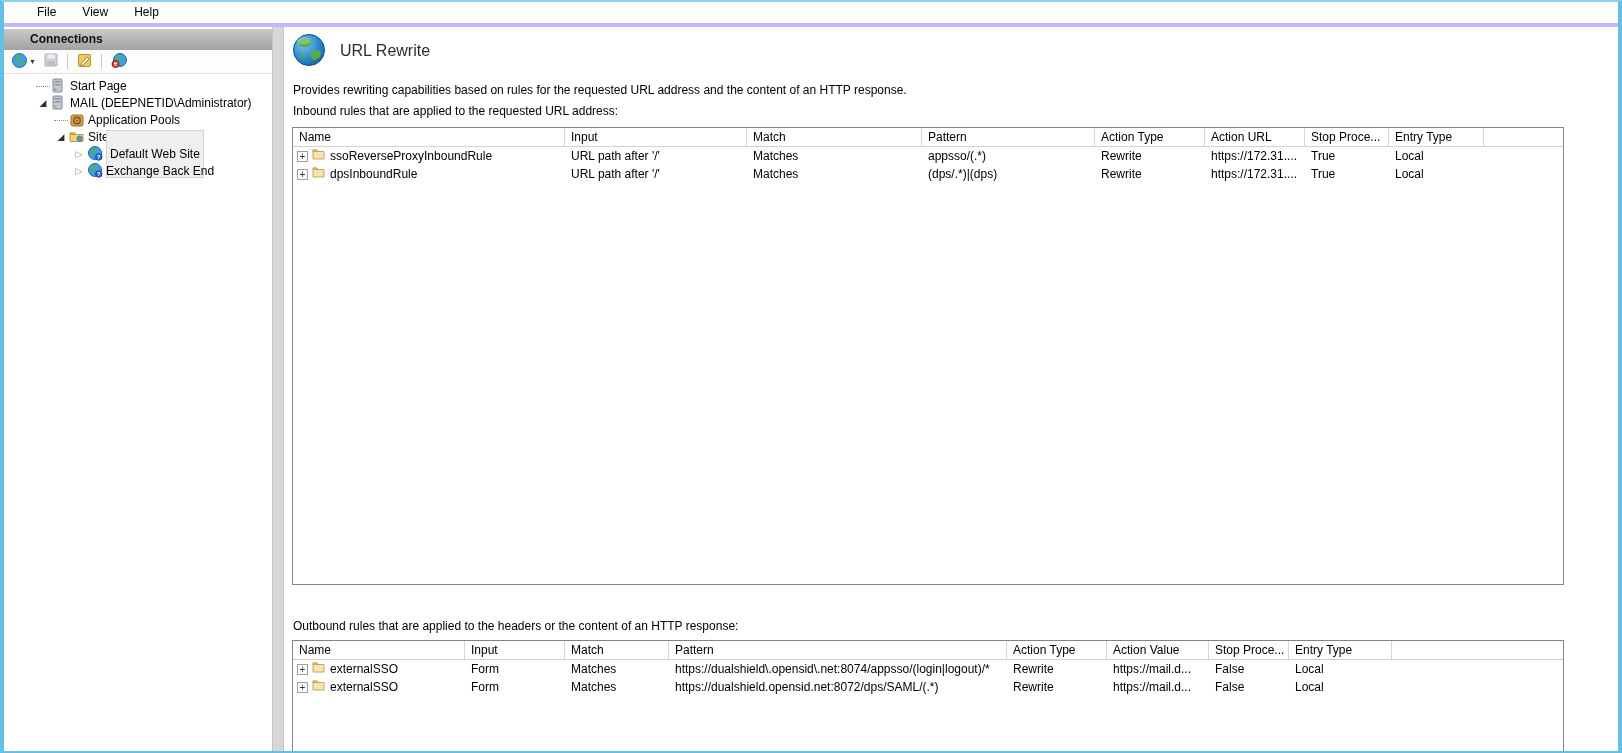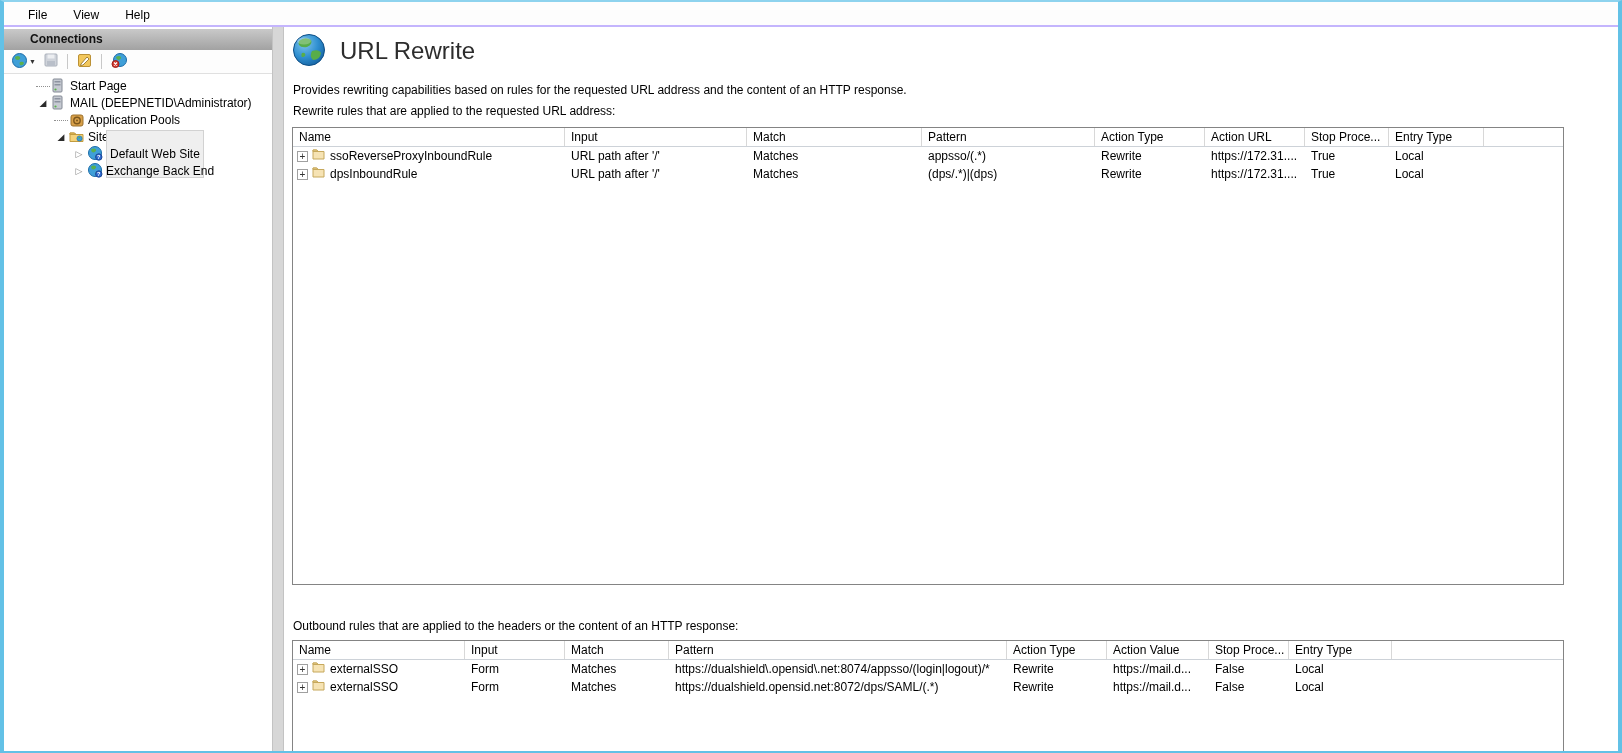--- a/index.html
+++ b/index.html
@@ -5,21 +5,21 @@
   * { margin:0; padding:0; box-sizing:border-box; }
   html,body { background:#fff; }
   body { font-family:"Liberation Sans","DejaVu Sans",sans-serif; font-size:12px; color:#000; }
   .window {
     position:relative; width:1622px; height:753px; overflow:hidden; background:#fff;
     border-left:4px solid #63c1e6; border-right:4px solid #63c1e6;
     border-top:2px solid #8ed3ee; border-bottom:2px solid #63c1e6;
   }
   
   .menubar { position:absolute; left:0; top:0; width:100%; height:25px; background:#fdfdfd;
-             border-bottom:2px solid #c4b5fd; display:flex; align-items:flex-end; padding-left:11px; }
+             border-bottom:4px solid #c4b5fd; display:flex; align-items:flex-start; padding-left:20px; }
   .menu-item { padding:3px 13px; cursor:default; }
   
   .left-panel { position:absolute; left:0; top:25px; width:268px; height:724px; background:#fff; }
   .conn-header { height:21px; margin-top:2px; background:linear-gradient(180deg,#c9c9c9,#a2a2a2);
                  font-weight:bold; color:#111; line-height:21px; padding-left:26px; }
   .conn-toolbar { height:24px; display:flex; align-items:center; padding-left:6px; gap:4px;
                   border-bottom:1px solid #e0e0e0; background:#fdfdfd; }
   .tb-btn { display:flex; align-items:center; padding:2px 2px; cursor:default; }
   .tb-sep { width:1px; height:15px; background:#c8c8c8; margin:0 3px; }
   .caret { font-size:7px; color:#333; margin-left:2px; }
@@ -32,21 +32,21 @@
   .exp.collapsed { font-size:9px; color:#8a8a8a; }
   .stub { flex:0 0 14px; height:1px; border-bottom:1px dotted #909090; margin-top:1px; }
   .t-icon { flex:0 0 17px; display:flex; align-items:center; justify-content:center; margin-right:3px; }
   .sel-label { background:#efefef; border:1px solid #d2d2d2; padding:16px 3px; }
   
   .splitter { position:absolute; left:268px; top:25px; width:12px; height:724px;
               background:#d7d7d7; border-left:1px solid #c3c3c3; border-right:1px solid #c3c3c3; }
   
   .main { position:absolute; left:280px; top:25px; width:1334px; height:724px; background:#fff; overflow:hidden; }
   .page-header { position:absolute; left:8px; top:2px; height:44px; display:flex; align-items:center; }
-  .page-title { font-size:24px; color:#2d2d2d; margin-left:14px; }
+  .page-title { font-size:16px; color:#2d2d2d; margin-left:14px; }
   .desc { position:absolute; left:9px; top:56px; }
   .sect-label { position:absolute; left:9px; }
   .lbl-in { top:77px; } .lbl-out { top:592px; }
   
   .grid { position:absolute; left:8px; width:1272px; background:#fff; border:1px solid #848484; }
   .grid-in { top:100px; height:458px; }
   .grid-out { top:613px; height:150px; }
   .g-head { display:flex; height:19px; border-bottom:1px solid #cdd2d8; background:#fff; }
   .g-head .cell { border-right:1px solid #d8d8d8; line-height:18px; padding-left:6px; cursor:default; }
   .g-head .filler { border-right:none; }
@@ -217,21 +217,21 @@
           <path d="M7 8 Q13 3 19 7 Q21 11 15 14 Q9 15 7 12 Q6 10 7 8Z" fill="#58ad49"></path>
           <path d="M20 18 Q27 16 29 20 Q28 27 21 27 Q17 23 20 18Z" fill="#58ad49"></path>
           <path d="M10 20 Q13 19 13.5 22 Q12 25 9.5 23.5 Q9 21 10 20Z" fill="#58ad49"></path>
           <ellipse cx="12" cy="8" rx="7" ry="3.5" fill="#ffffff" opacity="0.25"></ellipse>
         </svg>
       </span>
       <span class="page-title">URL Rewrite</span>
     </div>
 
     <div class="desc">Provides rewriting capabilities based on rules for the requested URL address and the content of an HTTP response.</div>
-    <div class="sect-label lbl-in">Rewrite rules that are applied to the requested URL address:</div>
+    <div class="sect-label lbl-in">Inbound rules that are applied to the requested URL address:</div>
 
     <div class="grid grid-in">
       <div class="g-head">
         <div class="cell c-name">Name</div>
         <div class="cell c-input">Input</div>
         <div class="cell c-match">Match</div>
         <div class="cell c-pattern">Pattern</div>
         <div class="cell c-atype">Action Type</div>
         <div class="cell c-aurl">Action URL</div>
         <div class="cell c-stop">Stop Proce...</div>

